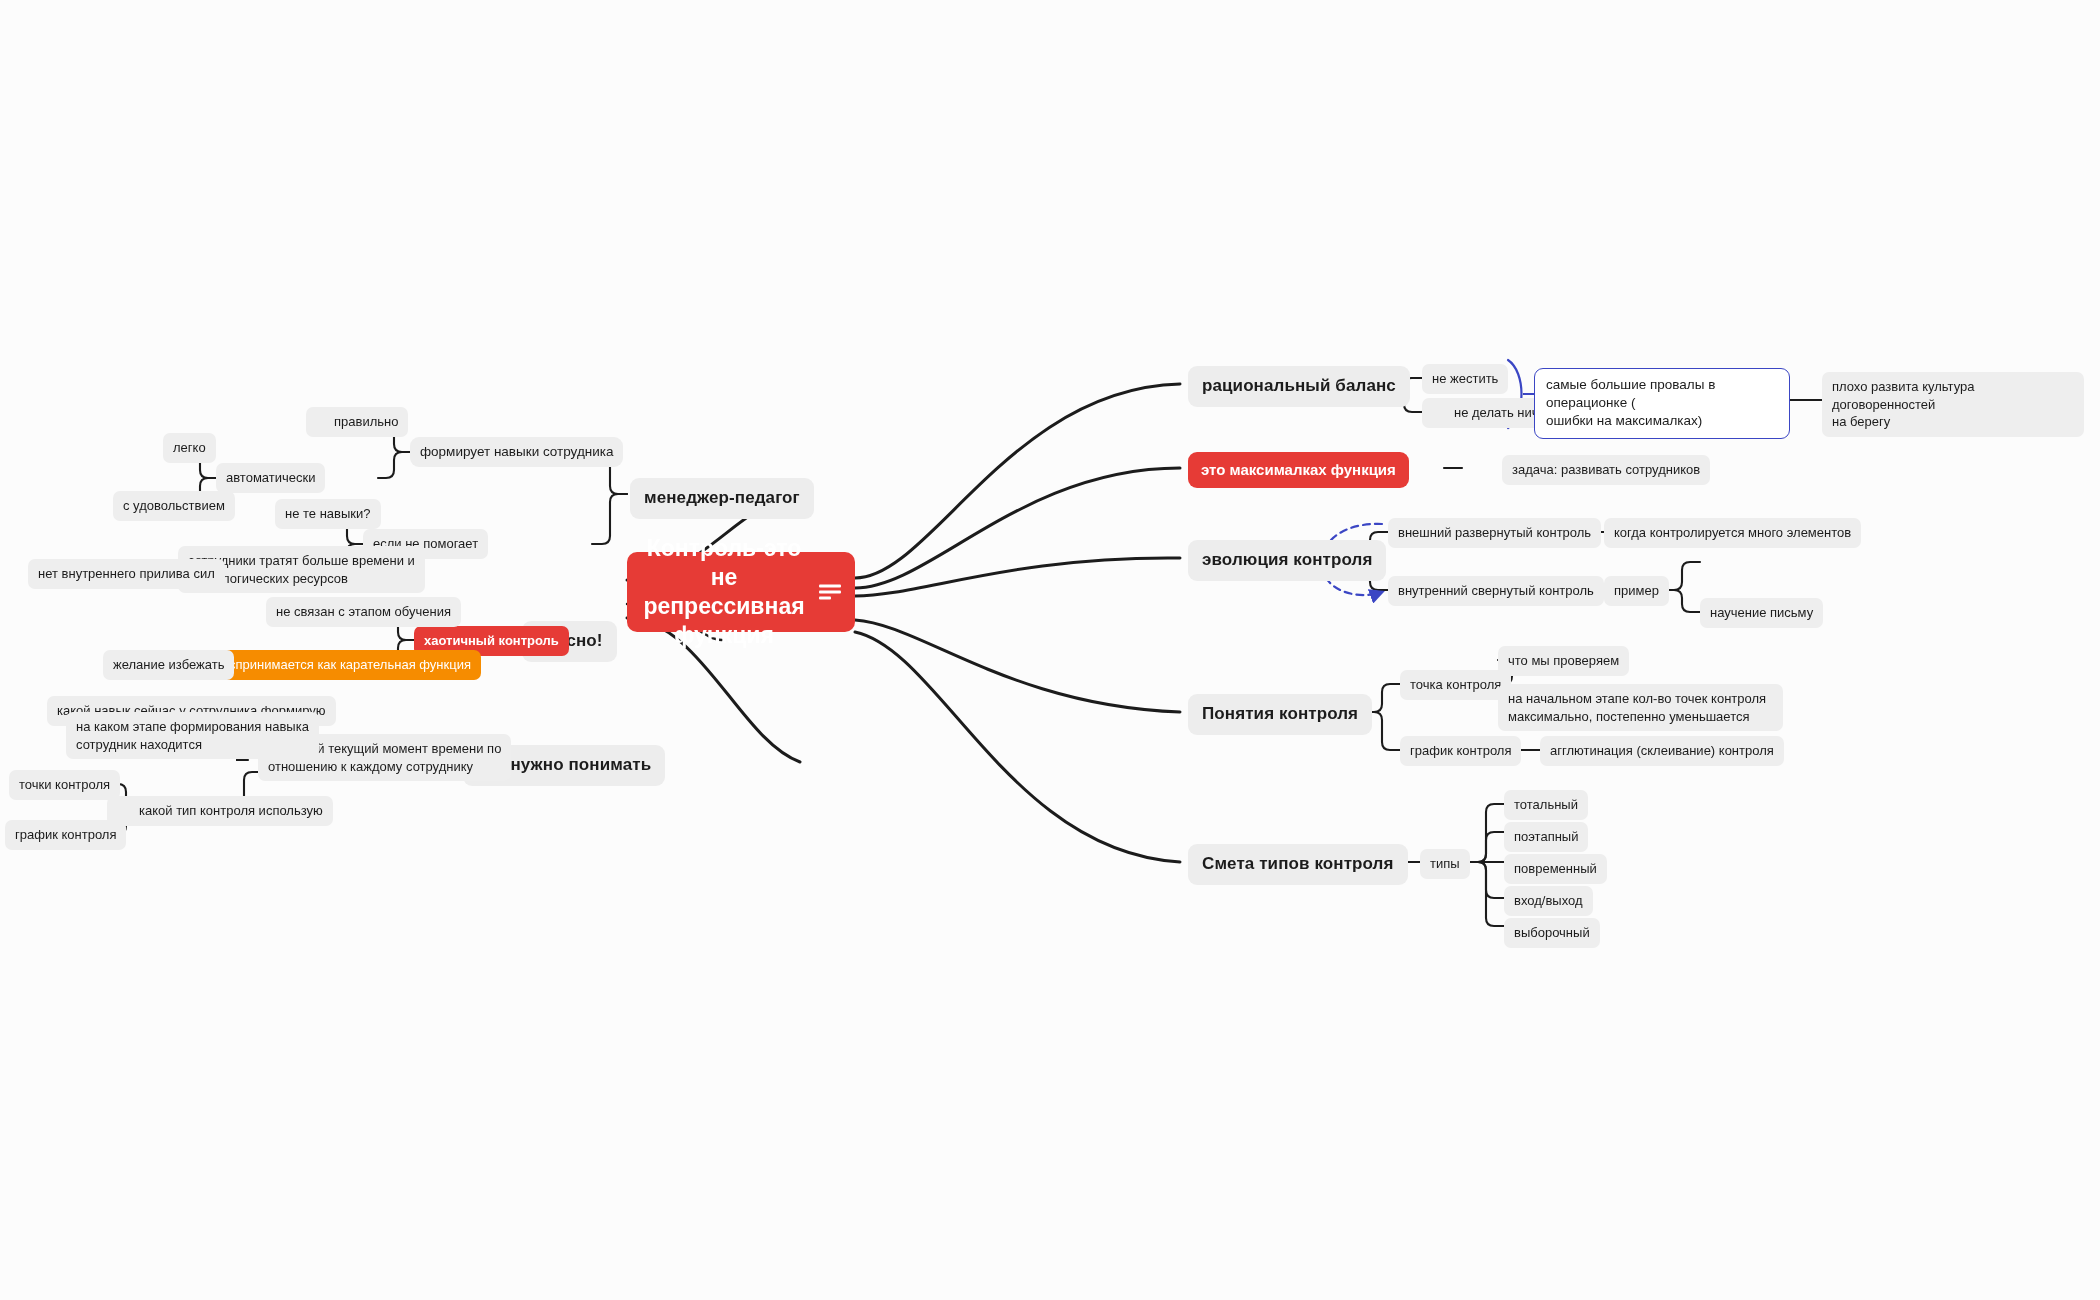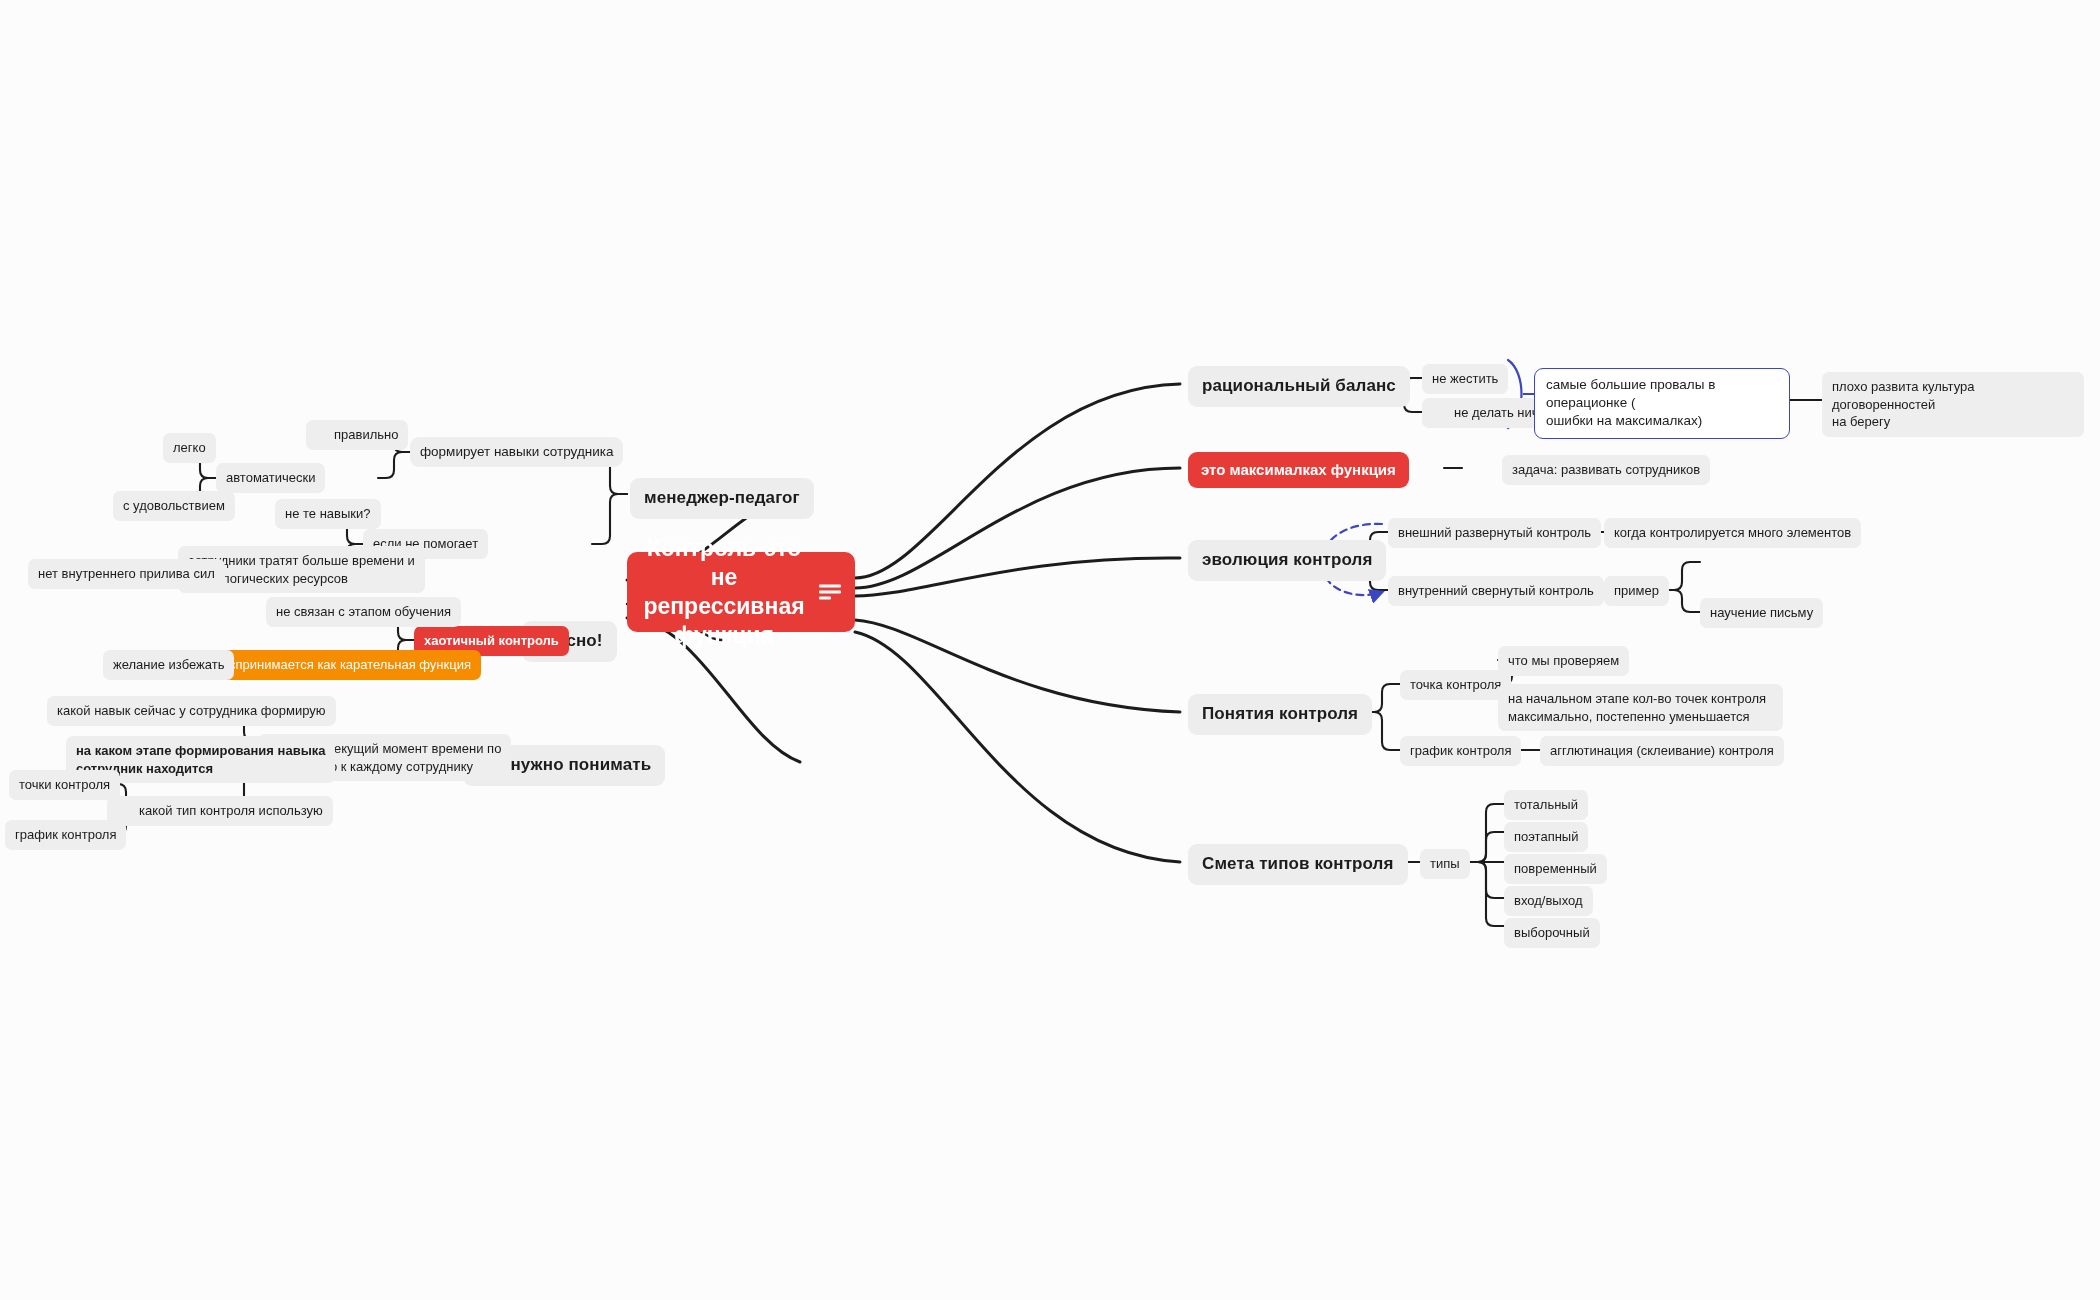--- a/index.html
+++ b/index.html
@@ -137,21 +137,21 @@
 функция</span>
     <span id="root-icon"><i></i><i></i><i></i></span>
   </div>
 
   <div class="node branch" style="left:630px;top:478px;">
     <span>менеджер-педагог</span>
   </div>
   <div class="node mid" style="left:410px;top:437px;">
     <span>формирует навыки сотрудника</span>
   </div>
-  <div class="node leaf" style="left:306px;top:420px;padding-left:28px;">
+  <div class="node leaf" style="left:306px;top:407px;padding-left:28px;">
     <span>правильно</span>
   </div>
   <div class="node leaf" style="left:216px;top:463px;">
     <span>автоматически</span>
   </div>
   <div class="node leaf" style="left:163px;top:433px;">
     <span>легко</span>
   </div>
   <div class="node leaf" style="left:113px;top:491px;">
     <span>с удовольствием</span>
@@ -189,21 +189,21 @@
   <div class="node branch" style="left:463px;top:745px;">
     <span>что нужно понимать</span>
   </div>
   <div class="node leaf" style="left:258px;top:734px;">
     <span>в каждый текущий момент времени по
 отношению к каждому сотруднику</span>
   </div>
   <div class="node leaf" style="left:47px;top:696px;">
     <span>какой навык сейчас у сотрудника формирую</span>
   </div>
-  <div class="node leaf" style="left:66px;top:736px;font-weight:bold;">
+  <div class="node leaf" style="left:66px;top:712px;">
     <span>на каком этапе формирования навыка
 сотрудник находится</span>
   </div>
   <div class="node leaf" style="left:107px;top:796px;padding-left:32px;">
     <span>какой тип контроля использую</span>
   </div>
   <div class="node leaf" style="left:9px;top:770px;">
     <span>точки контроля</span>
   </div>
   <div class="node leaf" style="left:5px;top:820px;">

